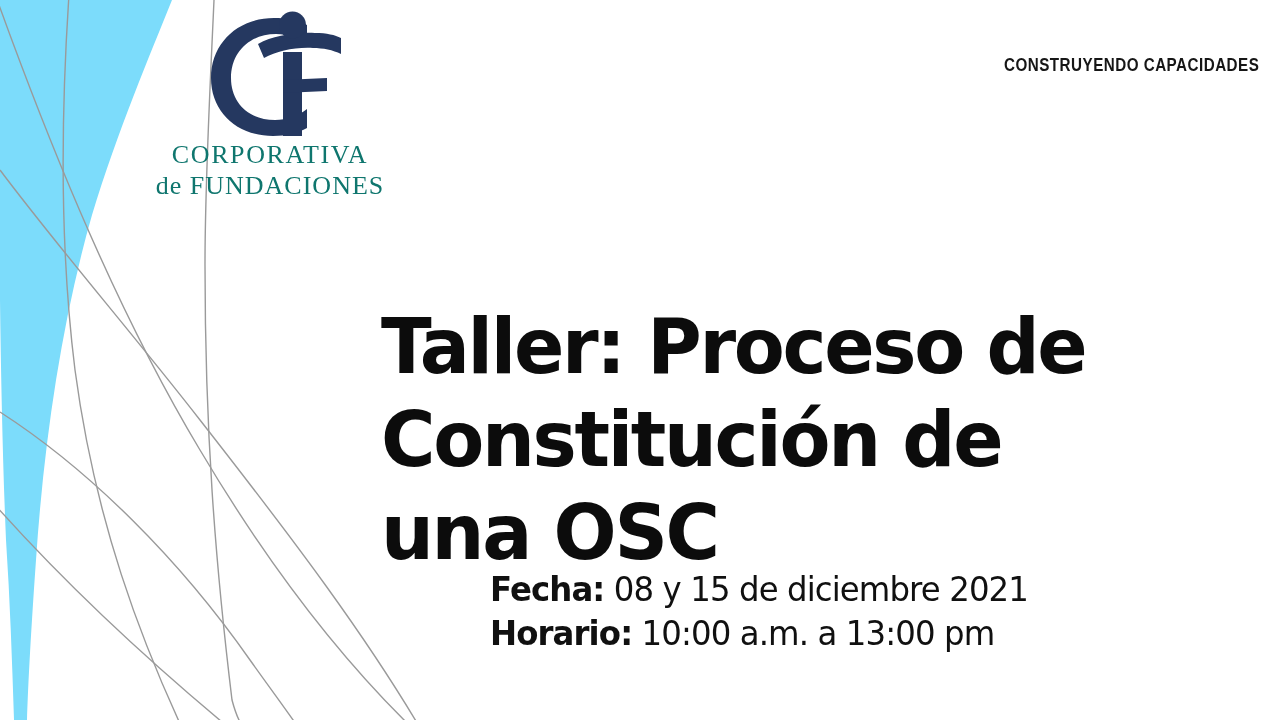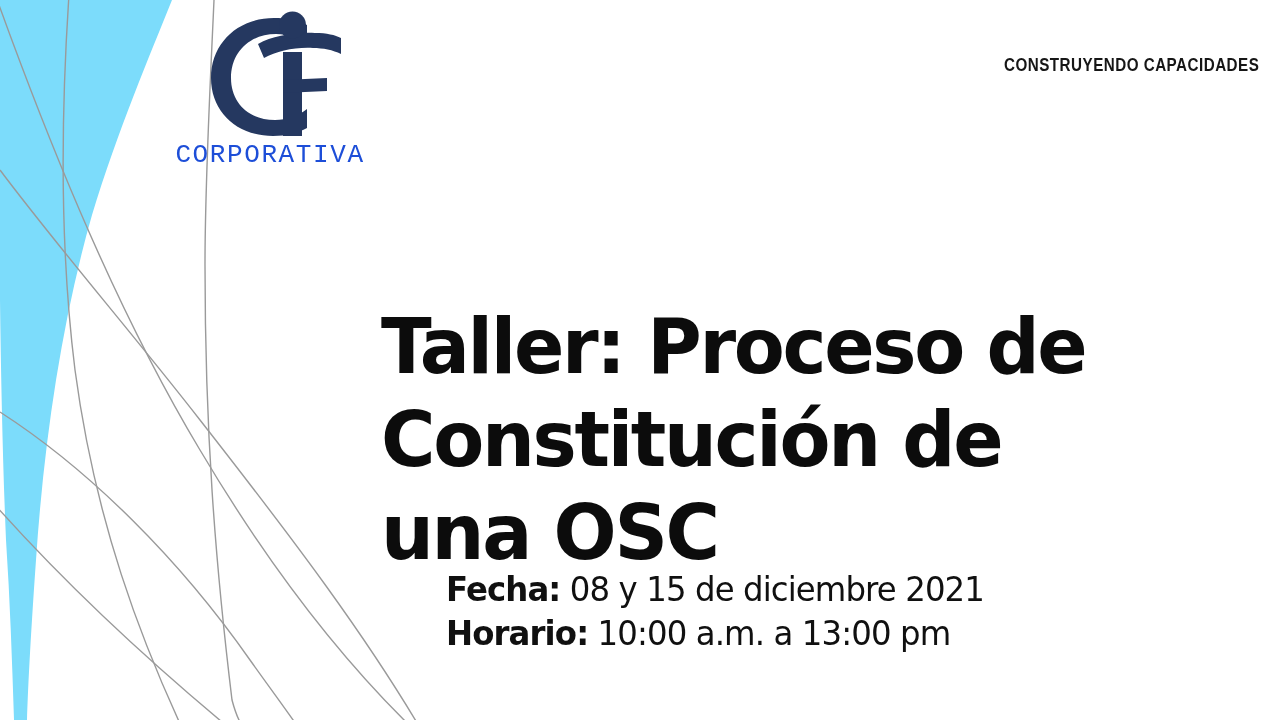--- a/index.html
+++ b/index.html
@@ -34,22 +34,22 @@
     top: 8px;
     width: 240px;
     height: 200px;
   }
   #cif-mark {
     display: block;
     margin: 0 auto;
   }
   #cif-wordmark {
     text-align: center;
-    color: #1d4ed8;
-    font-family: Liberation Mono, monospace;
+    color: #0f766e;
+    font-family: Liberation Serif, serif;
     line-height: 1.18;
     letter-spacing: 0.5px;
   }
   .cif-line1 {
     font-size: 26px;
     letter-spacing: 1.6px;
   }
   .cif-line2 {
     font-size: 26px;
     letter-spacing: 1.0px;
@@ -105,21 +105,21 @@
     line-height: 1.21;
     letter-spacing: -2.4px;
     transform: scaleX(0.965);
     transform-origin: left top;
   }
   #title .tline { display: block; white-space: nowrap; }
 
   
   #details {
     position: absolute;
-    left: 404px;
+    left: 448px;
     top: 562px;
     display: flex;
     align-items: flex-start;
   }
   #details-bar {
     width: 13px;
     background: #F4744E;
     flex: 0 0 13px;
     margin-right: 29px;
   }
@@ -167,20 +167,21 @@
 
       <path fill="#253860" d="M63,36 C78,28 98,24 120,25 C132,25 140,27 146,30 L146,46
                C138,42 128,40 118,40 C100,39 82,43 69,50 Z"></path>
 
       <path fill="#253860" d="M88,72 L132,70 L132,83 L88,85 Z"></path>
 
       <circle fill="#253860" cx="97.5" cy="17" r="13.5"></circle>
     </svg>
     <div id="cif-wordmark">
       <div class="cif-line1">CORPORATIVA</div>
+      <div class="cif-line2">de FUNDACIONES</div>
     </div>
   </div>
 
   <div id="forta-logo">
     <div id="forta-tagline">CONSTRUYENDO CAPACIDADES</div>
   </div>
 
   <h1 id="title">
     <span class="tline">Taller: Proceso de</span>
     <span class="tline">Constitución de</span>

